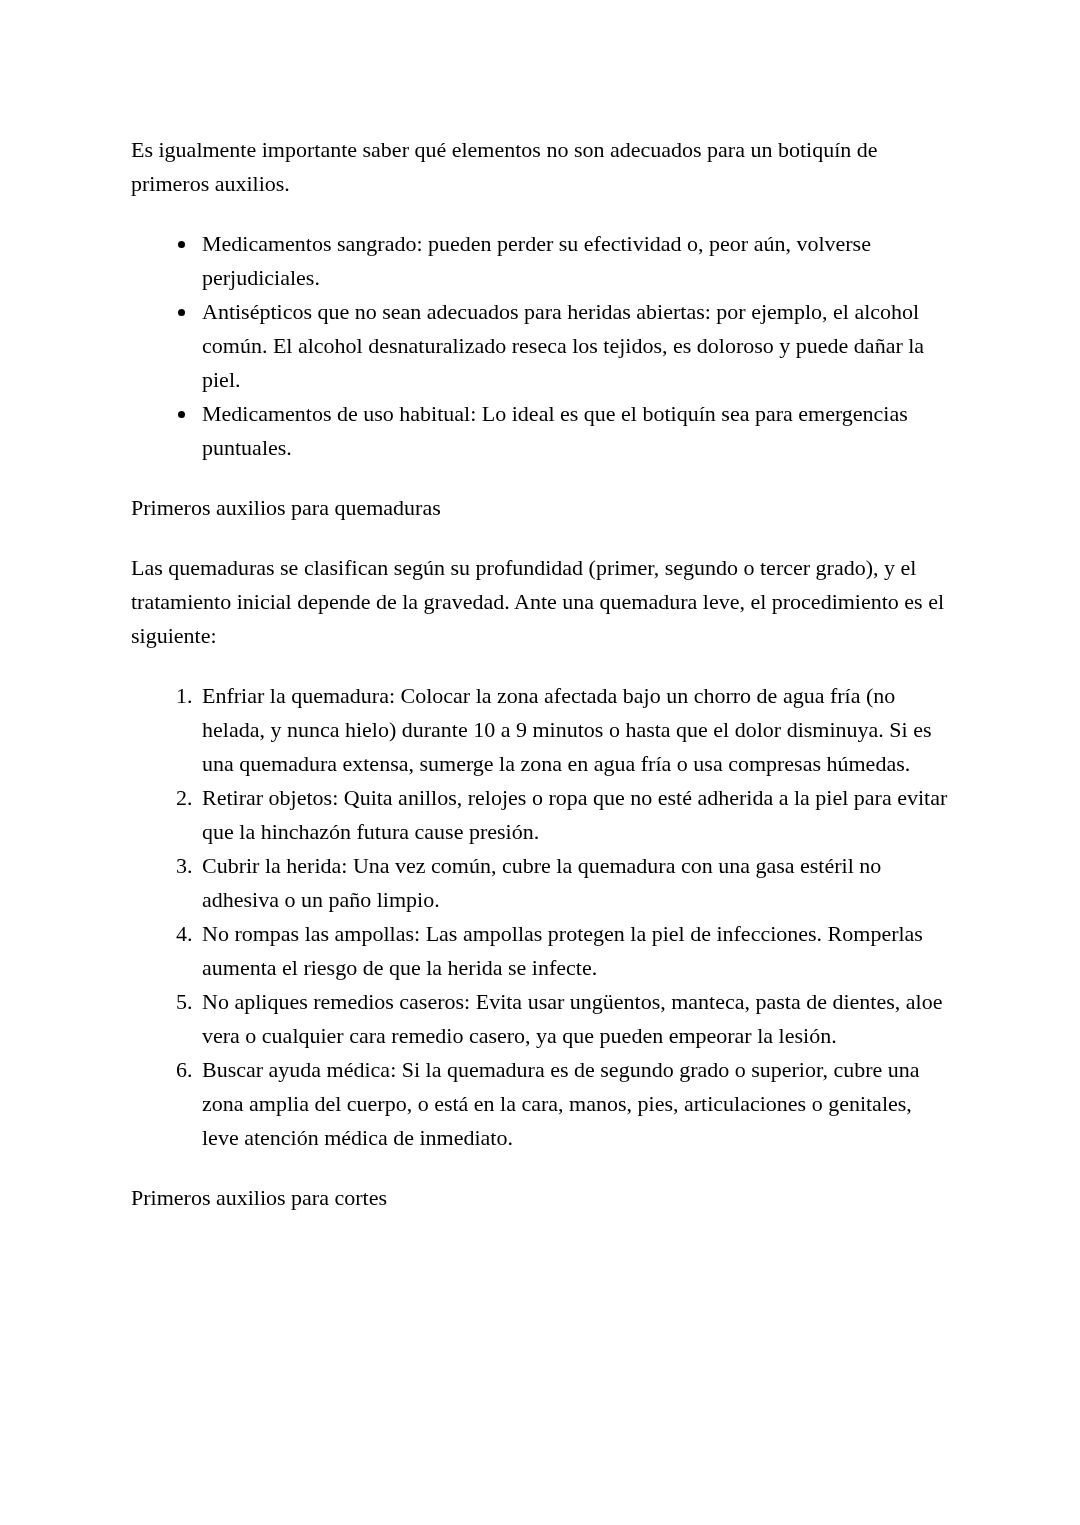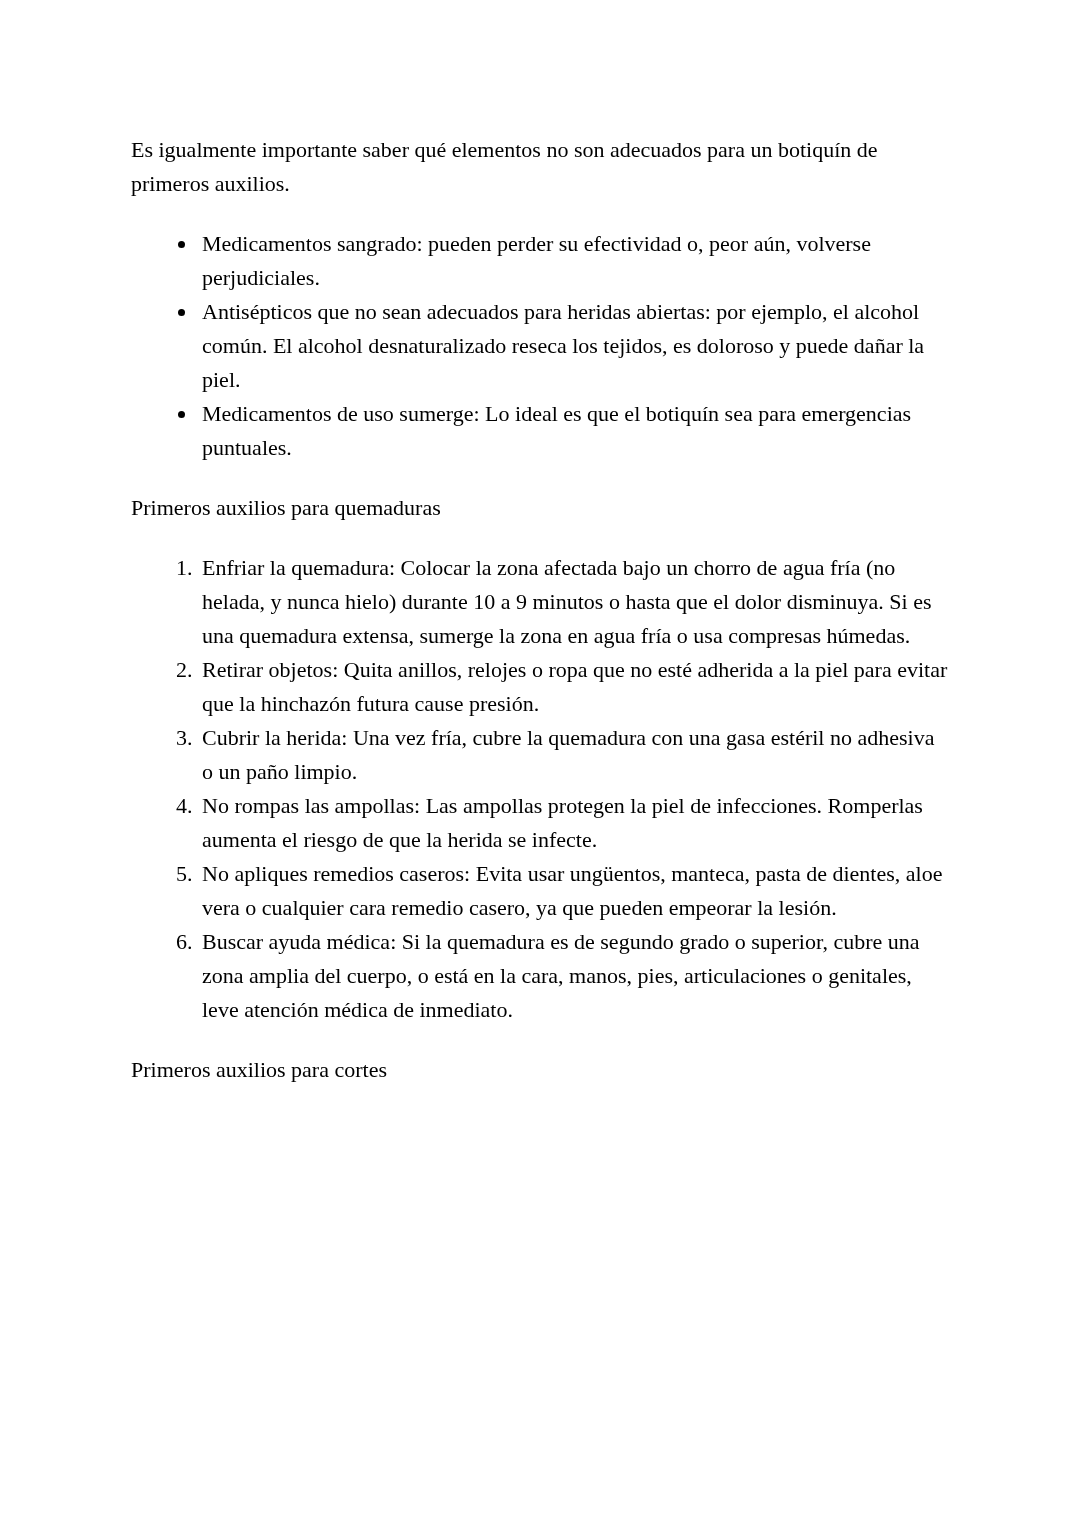--- a/index.html
+++ b/index.html
@@ -47,30 +47,31 @@
 </head>
 <body>
 
 <div class="page">
 
   <p class="para">Es igualmente importante saber qué elementos no son adecuados para un botiquín de primeros auxilios.</p>
 
   <ul class="doc-list">
     <li>Medicamentos sangrado: pueden perder su efectividad o, peor aún, volverse perjudiciales.</li>
     <li>Antisépticos que no sean adecuados para heridas abiertas: por ejemplo, el alcohol común. El alcohol desnaturalizado reseca los tejidos, es doloroso y puede dañar la piel.</li>
-    <li>Medicamentos de uso sumerge: Lo ideal es que el botiquín sea para emergencias puntuales.</li>
+    <li>Medicamentos de uso habitual: Lo ideal es que el botiquín sea para emergencias puntuales.</li>
   </ul>
 
   <p class="para section-heading">Primeros auxilios para quemaduras</p>
 
+  <p class="para">Las quemaduras se clasifican según su profundidad (primer, segundo o tercer grado), y el tratamiento inicial depende de la gravedad. Ante una quemadura leve, el procedimiento es el siguiente:</p>
 
   <ol class="doc-list">
     <li>Enfriar la quemadura: Colocar la zona afectada bajo un chorro de agua fría (no helada, y nunca hielo) durante 10 a 9 minutos o hasta que el dolor disminuya. Si es una quemadura extensa, sumerge la zona en agua fría o usa compresas húmedas.</li>
     <li>Retirar objetos: Quita anillos, relojes o ropa que no esté adherida a la piel para evitar que la hinchazón futura cause presión.</li>
-    <li>Cubrir la herida: Una vez fría, cubre la quemadura con una gasa estéril no adhesiva o un paño limpio.</li>
+    <li>Cubrir la herida: Una vez común, cubre la quemadura con una gasa estéril no adhesiva o un paño limpio.</li>
     <li>No rompas las ampollas: Las ampollas protegen la piel de infecciones. Romperlas aumenta el riesgo de que la herida se infecte.</li>
     <li>No apliques remedios caseros: Evita usar ungüentos, manteca, pasta de dientes, aloe vera o cualquier cara remedio casero, ya que pueden empeorar la lesión.</li>
     <li>Buscar ayuda médica: Si la quemadura es de segundo grado o superior, cubre una zona amplia del cuerpo, o está en la cara, manos, pies, articulaciones o genitales, leve atención médica de inmediato.</li>
   </ol>
 
   <p class="para section-heading">Primeros auxilios para cortes</p>
 
 
 </div>
 

